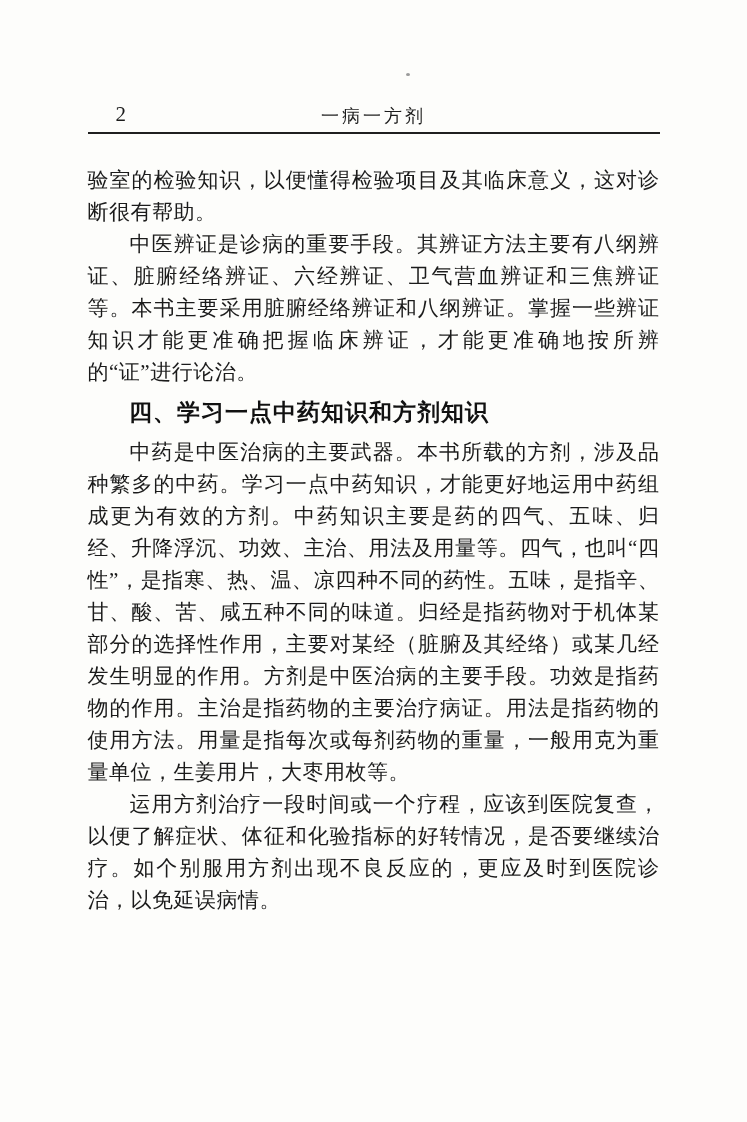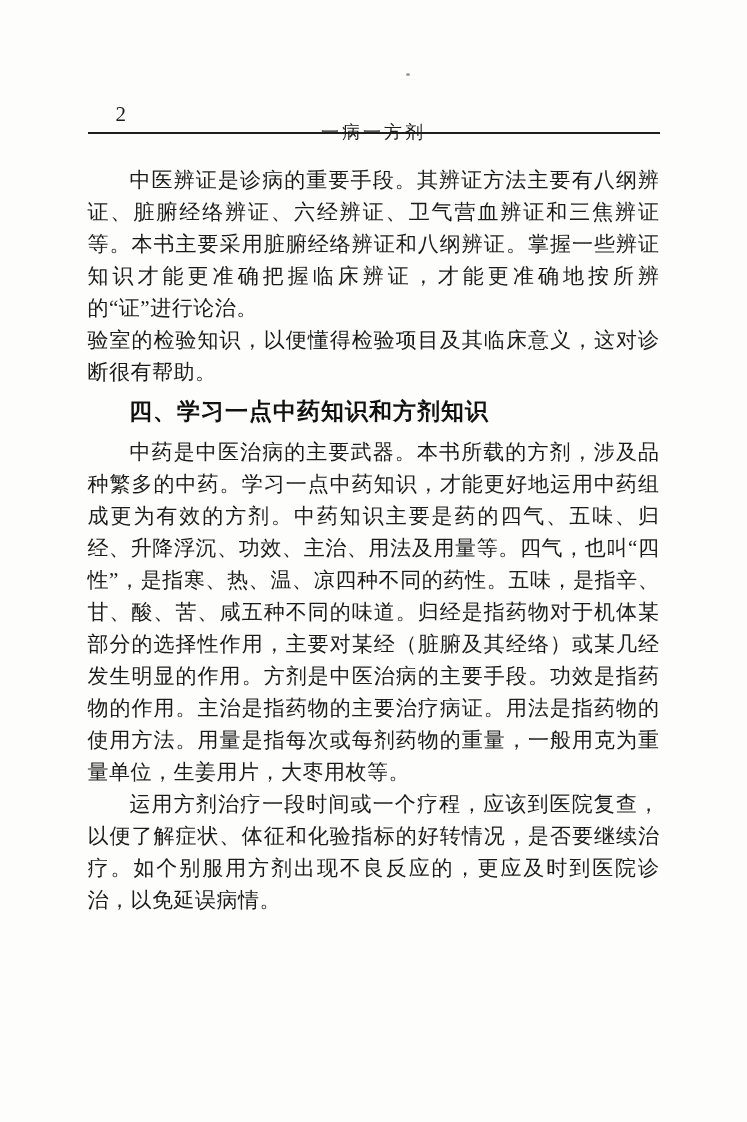--- a/index.html
+++ b/index.html
@@ -43,40 +43,39 @@
     font-weight: 400;
   }
   .running-title {
     position: absolute;
     left: 0;
     right: 0;
     top: 2px;
     text-align: center;
     font-size: 18px;
     letter-spacing: 3px;
-    margin-top: 16px;
   }
   .content {
     width: 572px;
     margin: 30px auto 0 auto;
   }
   .para {
     margin: 0;
     font-size: 21px;
     line-height: 32px;
     text-align: justify;
     text-justify: inter-ideograph;
     letter-spacing: 0.5px;
   }
   .para.indent {
     text-indent: 2em;
   }
   .heading {
     margin: 7px 0 7px 0;
-    font-family: Liberation Serif, serif;
+    font-family: Liberation Sans, sans-serif;
     font-size: 23px;
     font-weight: 700;
     line-height: 34px;
     color: #111111;
     text-indent: 1.8em;
     letter-spacing: 1px;
   }
 </style>
 </head>
 <body>
@@ -87,23 +86,23 @@
 
   <div class="header">
     <div class="header-row">
       <span class="page-number">2</span>
       <span class="running-title">一病一方剂</span>
     </div>
   </div>
 
   <div class="content">
 
+    <p class="para">验室的检验知识，以便懂得检验项目及其临床意义，这对诊断很有帮助。</p>
+
     <p class="para indent">中医辨证是诊病的重要手段。其辨证方法主要有八纲辨证、脏腑经络辨证、六经辨证、卫气营血辨证和三焦辨证等。本书主要采用脏腑经络辨证和八纲辨证。掌握一些辨证知识才能更准确把握临床辨证，才能更准确地按所辨的“证”进行论治。</p>
-
-    <p class="para">验室的检验知识，以便懂得检验项目及其临床意义，这对诊断很有帮助。</p>
 
     <h2 class="heading">四、学习一点中药知识和方剂知识</h2>
 
     <p class="para indent">中药是中医治病的主要武器。本书所载的方剂，涉及品种繁多的中药。学习一点中药知识，才能更好地运用中药组成更为有效的方剂。中药知识主要是药的四气、五味、归经、升降浮沉、功效、主治、用法及用量等。四气，也叫“四性”，是指寒、热、温、凉四种不同的药性。五味，是指辛、甘、酸、苦、咸五种不同的味道。归经是指药物对于机体某部分的选择性作用，主要对某经（脏腑及其经络）或某几经发生明显的作用。方剂是中医治病的主要手段。功效是指药物的作用。主治是指药物的主要治疗病证。用法是指药物的使用方法。用量是指每次或每剂药物的重量，一般用克为重量单位，生姜用片，大枣用枚等。</p>
 
 
 
     <p class="para indent">运用方剂治疗一段时间或一个疗程，应该到医院复查，以便了解症状、体征和化验指标的好转情况，是否要继续治疗。如个别服用方剂出现不良反应的，更应及时到医院诊治，以免延误病情。</p>
 
   </div>

